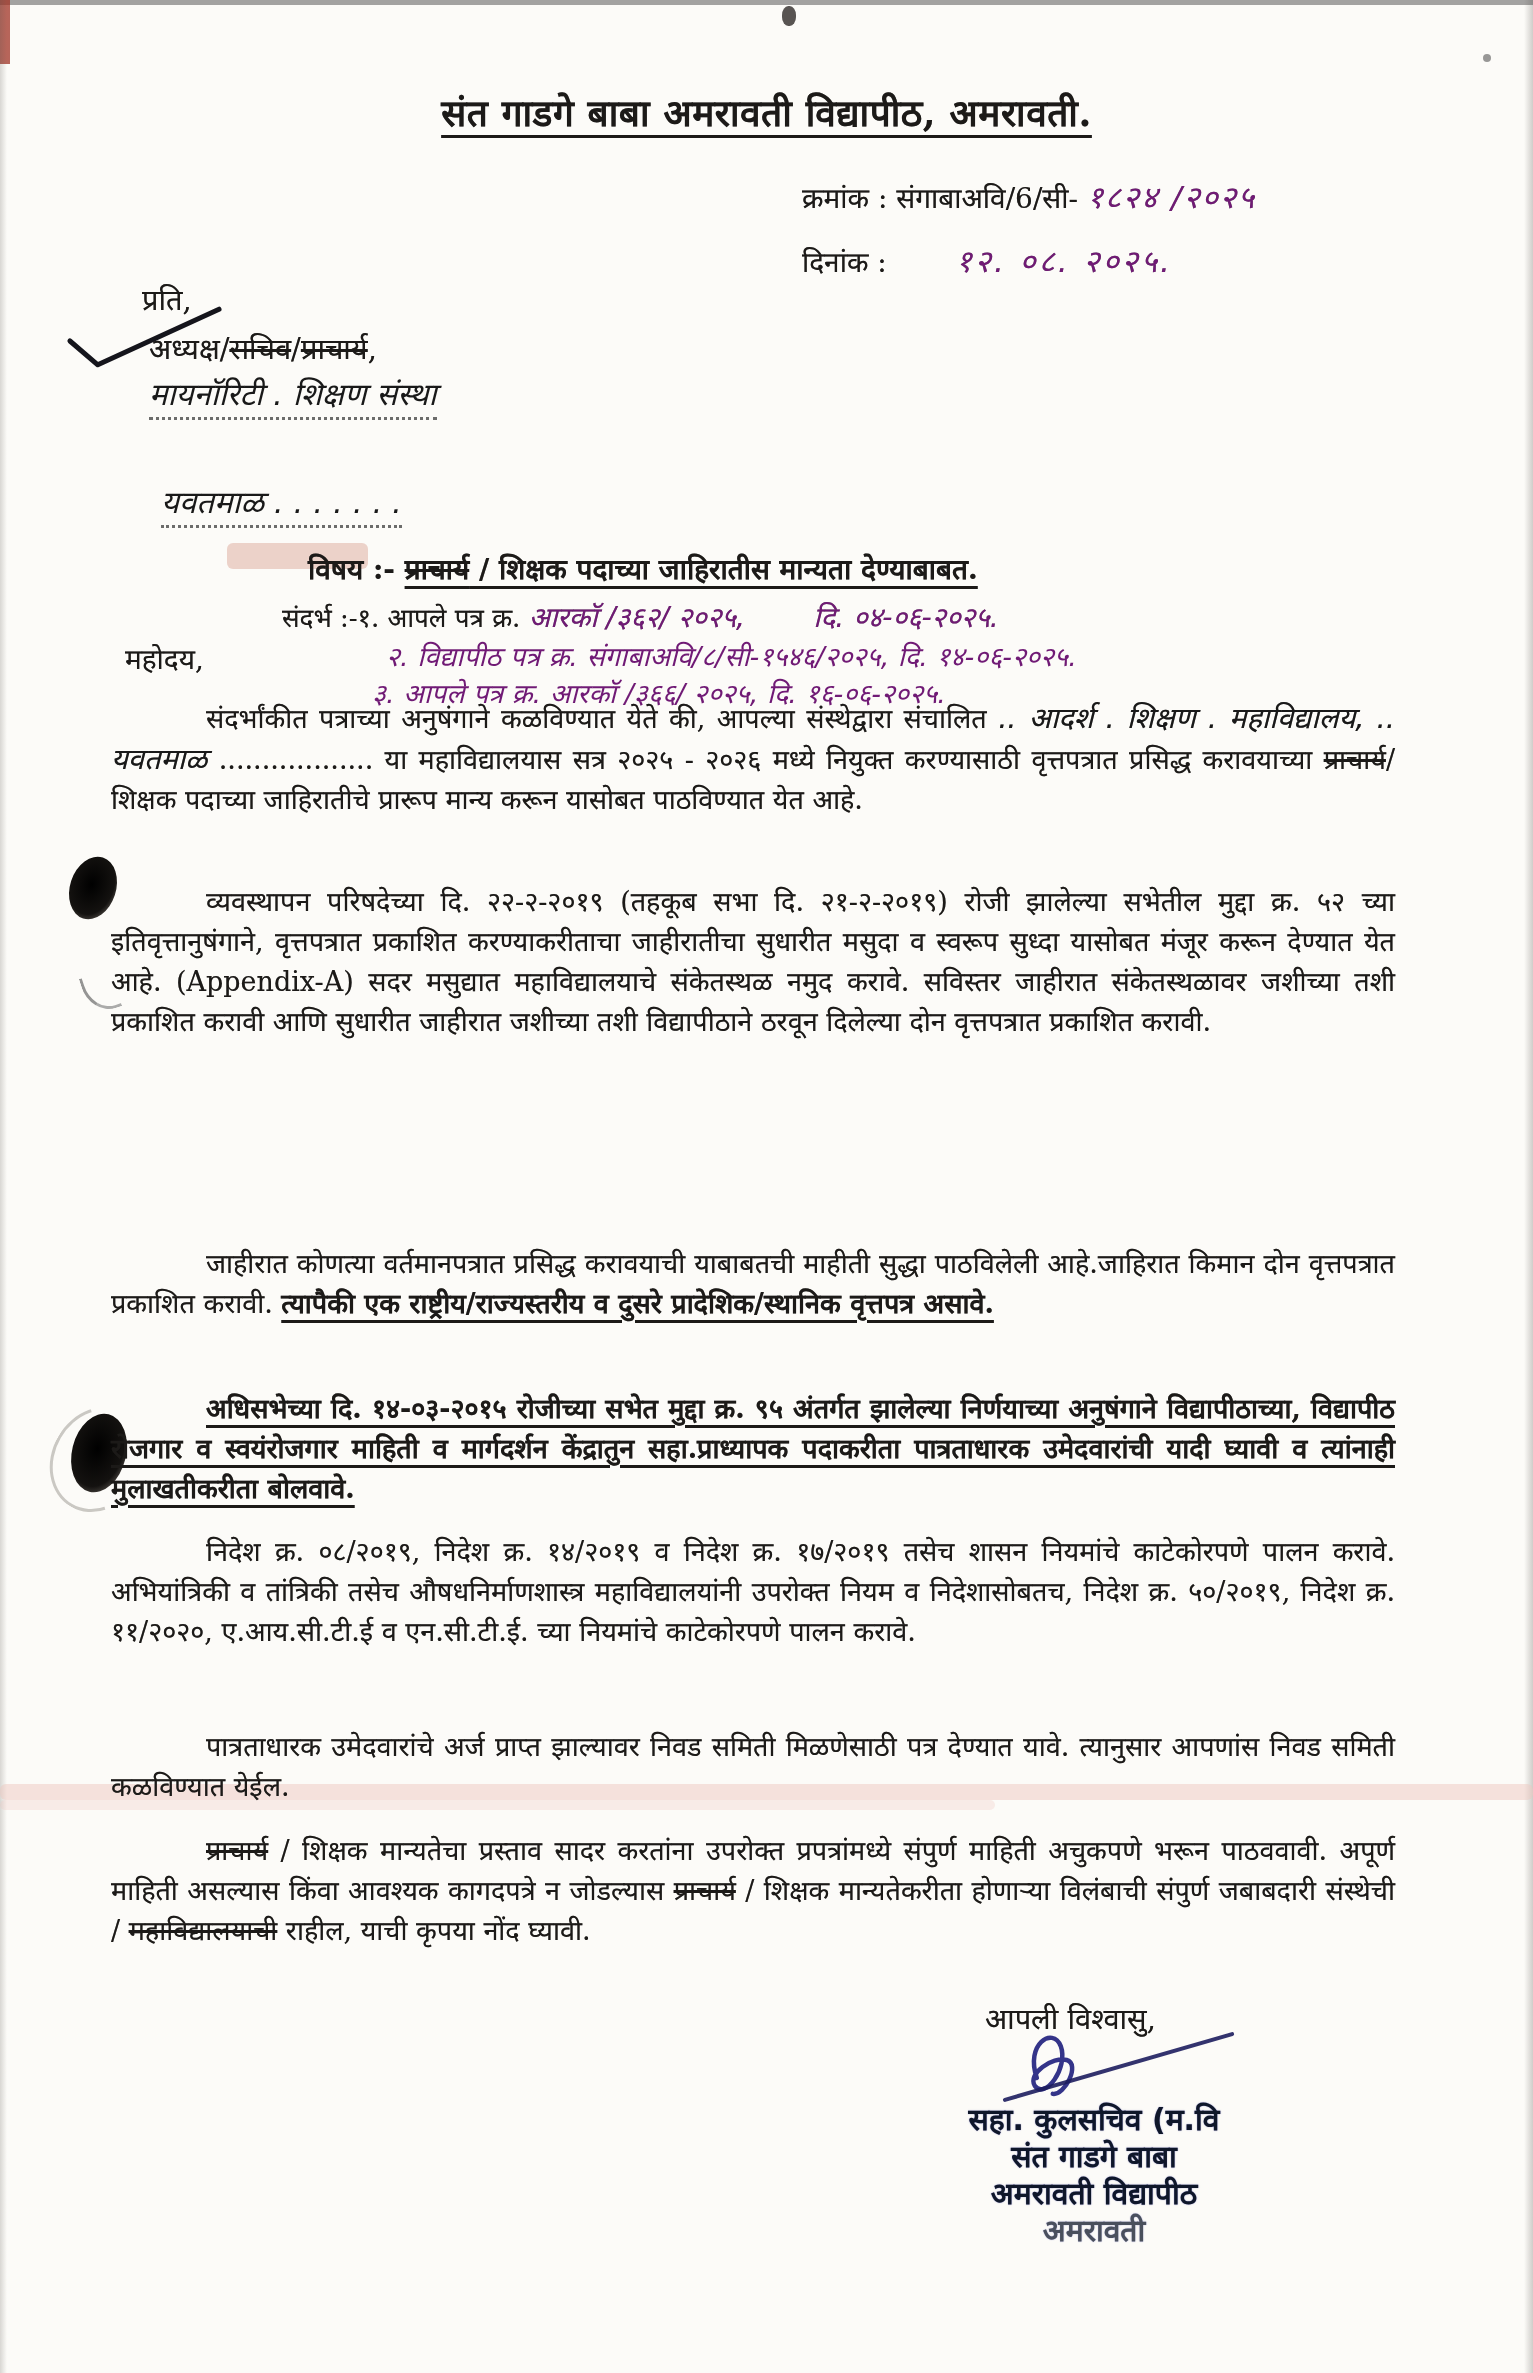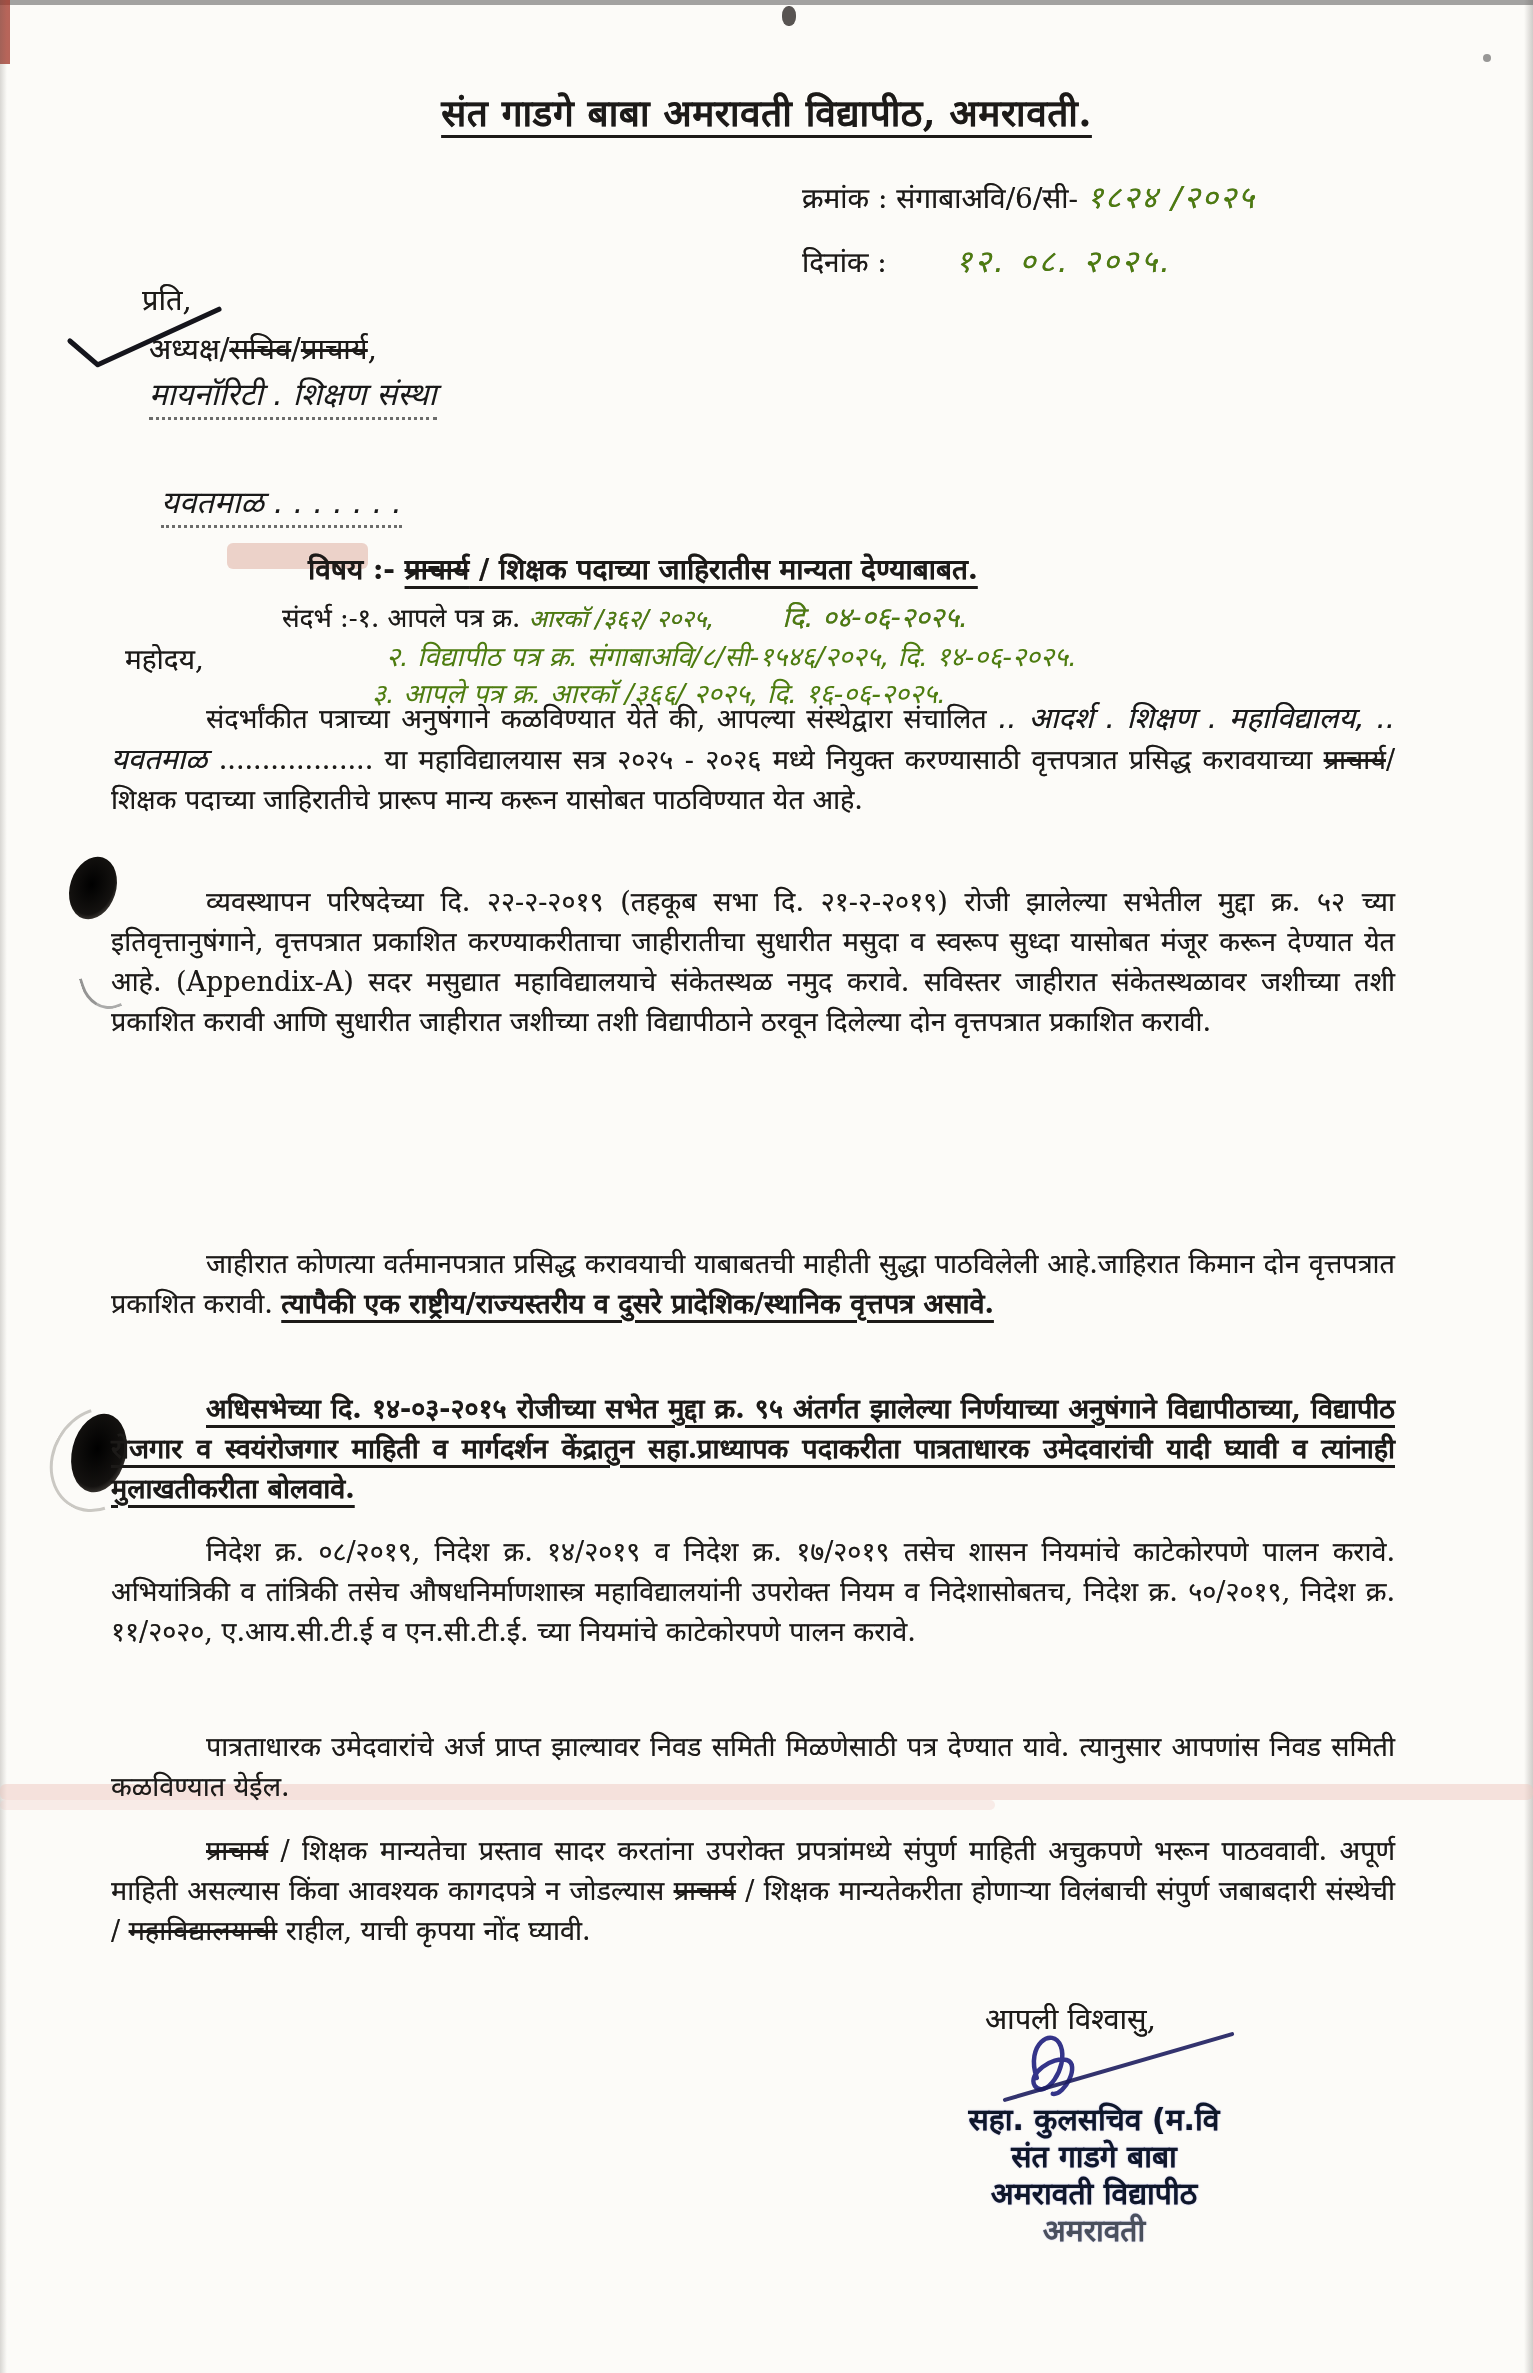--- a/index.html
+++ b/index.html
@@ -21,21 +21,21 @@
   .title .ul-line{
     text-decoration:underline;
     text-underline-offset:9px;
     text-decoration-thickness:3px;
   }
   .hw{
     font-family:"DejaVu Sans","Liberation Sans",sans-serif;
     font-style:italic;
     font-weight:500;
   }
-  .ink-blue{color:#4d7c0f;}
+  .ink-blue{color:#701a75;}
   .ink-black{color:#191919;}
   .struck{text-decoration:line-through;text-decoration-thickness:2.5px;}
   .para{
     left:111px;width:1284px;
     font-size:27px;line-height:40px;
     text-align:justify;text-indent:95px;
     text-shadow:0 0 0.5px rgba(20,20,20,.5);
   }
   .u{
     text-decoration:underline;
@@ -106,21 +106,21 @@
   <div class="abs hw ink-black dotted-base" style="left:149px;top:372px;font-size:31px;">मायनॉरिटी . शिक्षण संस्था</div>
   <div class="abs hw ink-black dotted-base" style="left:161px;top:480px;font-size:31px;">यवतमाळ . . . . . . .</div>
 
   <div class="abs printed bold" style="left:308px;top:549px;font-size:28px;">
     <span>विषय :-</span>
     <span class="u"><span class="struck">प्राचार्य</span><span> / शिक्षक  पदाच्या जाहिरातीस मान्यता देण्याबाबत.</span></span>
   </div>
 
   <div class="abs printed" style="left:282px;top:597px;font-size:26px;">
     <span>संदर्भ :-१. आपले पत्र क्र.</span>
-    <span class="hw ink-blue" style="font-size:24px;">आरकॉ /३६२/ २०२५,</span>
+    <span class="hw ink-blue" style="font-size:28px;">आरकॉ /३६२/ २०२५,</span>
     <span class="hw ink-blue" style="font-size:28px;padding-left:60px;">दि. ०४-०६-२०२५.</span>
   </div>
   <div class="abs hw ink-blue" style="left:386px;top:637px;font-size:27px;">२. विद्यापीठ पत्र क्र. संगाबाअवि/८/सी-१५४६/२०२५, दि. १४-०६-२०२५.</div>
   <div class="abs hw ink-blue" style="left:372px;top:674px;font-size:27px;">३. आपले पत्र क्र. आरकॉ /३६६/ २०२५,  दि. १६-०६-२०२५.</div>
 
   <div class="abs printed" style="left:125px;top:639px;font-size:28px;">महोदय,</div>
 
   <div class="abs para printed" style="top:698px;">
     <span>संदर्भांकीत  पत्राच्या  अनुषंगाने  कळविण्यात  येते  की,  आपल्या  संस्थेद्वारा  संचालित </span><span class="hw ink-black" style="font-size:29px;">.. आदर्श . शिक्षण . महाविद्यालय, .. यवतमाळ</span><span> .................. </span><span>या  महाविद्यालयास सत्र  २०२५ - २०२६   मध्ये  नियुक्त  करण्यासाठी  वृत्तपत्रात  प्रसिद्ध  करावयाच्या  </span><span class="struck">प्राचार्य</span><span>/शिक्षक  पदाच्या जाहिरातीचे प्रारूप मान्य करून यासोबत पाठविण्यात येत आहे.</span>
   </div>

